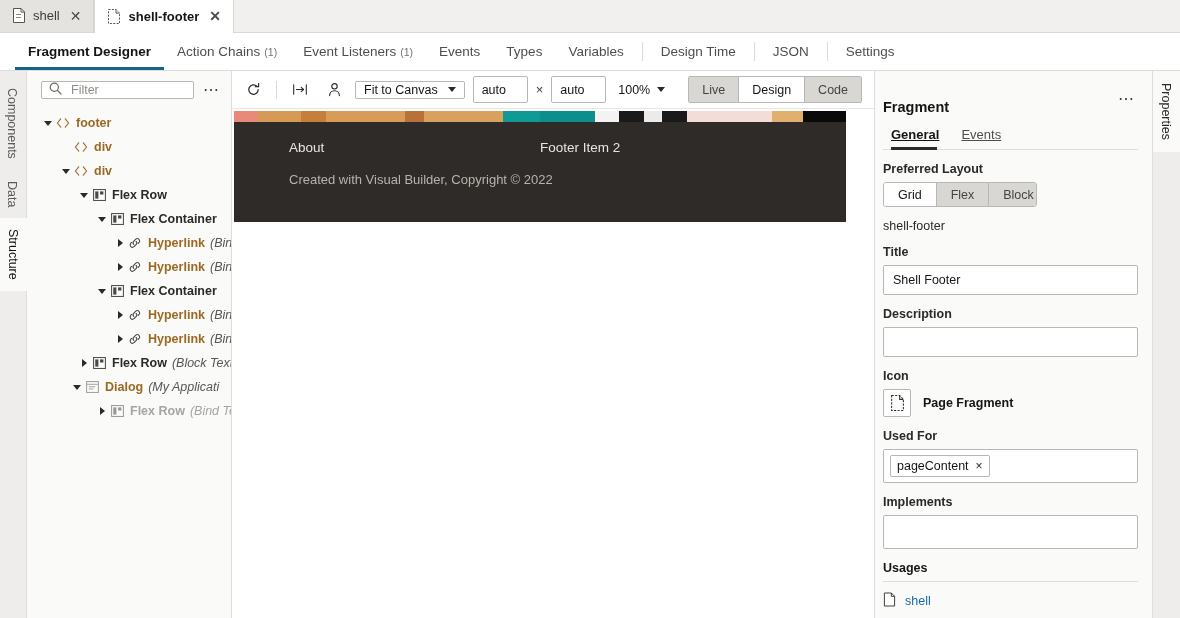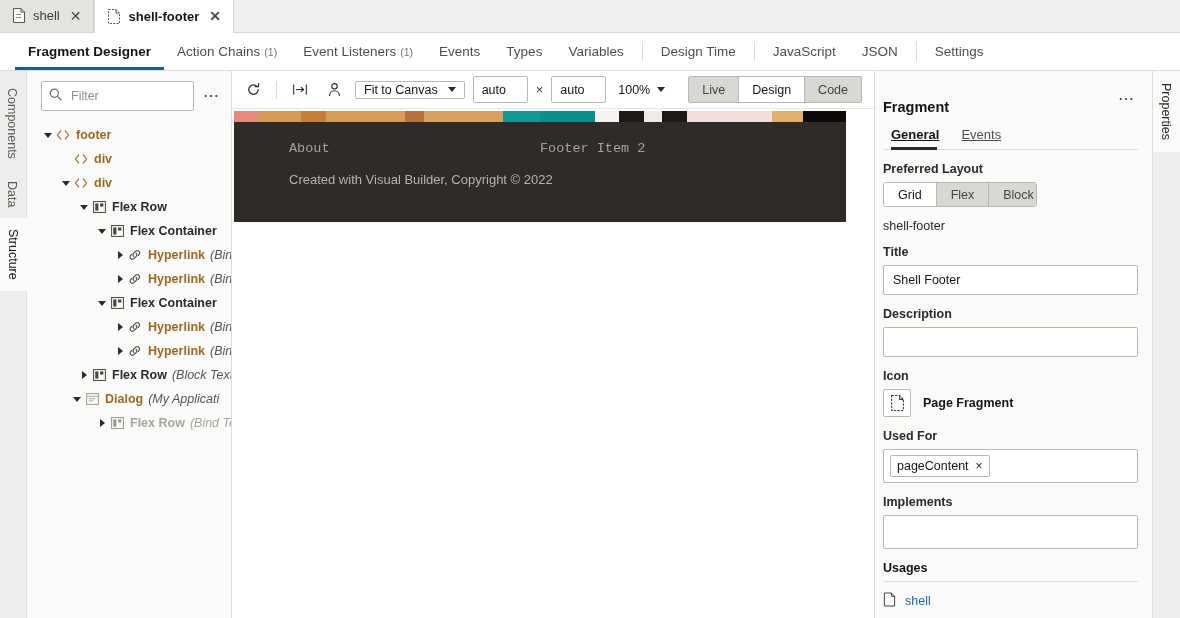--- a/index.html
+++ b/index.html
@@ -115,21 +115,21 @@
     width: 205px; flex: 0 0 205px;
     background: #fafaf9;
     border-right: 1px solid #dedddb;
     display: flex; flex-direction: column;
     min-width: 0;
     position: relative;
   }
   .filterrow { display: flex; align-items: center; padding: 10px 8px 8px 14px; gap: 6px; }
   .filterbox {
     flex: 1;
-    height: 30px;
+    height: 18px;
     border: 1px solid #b8b7b4;
     border-radius: 2px;
     background: #ffffff;
     display: flex; align-items: center;
     padding: 0 7px;
     gap: 7px;
   }
   .filterbox input {
     border: none; outline: none; background: transparent;
     font-family: "Liberation Sans", sans-serif;
@@ -204,21 +204,21 @@
     position: absolute; left: 2px; top: 2px;
     width: 612px; height: 111px;
     background: #2f2b28;
     overflow: hidden;
   }
   .stripe { height: 11px; width: 100%; display: flex; }
   .stripe > div { height: 100%; }
   .foot { padding: 18px 55px 0 55px; position: relative; }
   .frow { display: flex; height: 25px; align-items: flex-start; }
   .fcol { width: 257px; }
-  .flink { color: #a3a3a3; font-size: 13.5px; font-family: Liberation Mono, monospace; }
+  .flink { color: #e5e5e5; font-size: 13.5px; }
   .fcopy { color: #b9b2ac; font-size: 13px; margin-top: 7px; }
 
   
   .props {
     width: 278px; flex: 0 0 278px;
     background: #fafaf9;
     border-left: 1px solid #dedddb;
     display: flex; flex-direction: column;
     min-width: 0;
   }
@@ -330,23 +330,20 @@
       <span>Types</span>
     </div>
     <div class="ntab">
       <span>Variables</span>
     </div>
     <div class="ndiv"></div>
     <div class="ntab">
       <span>Design Time</span>
     </div>
     <div class="ndiv"></div>
-    <div class="ntab">
-      <span>JavaScript</span>
-    </div>
     <div class="ntab">
       <span>JSON</span>
     </div>
     <div class="ndiv"></div>
     <div class="ntab">
       <span>Settings</span>
     </div>
   </div>
 
   <div class="body">

